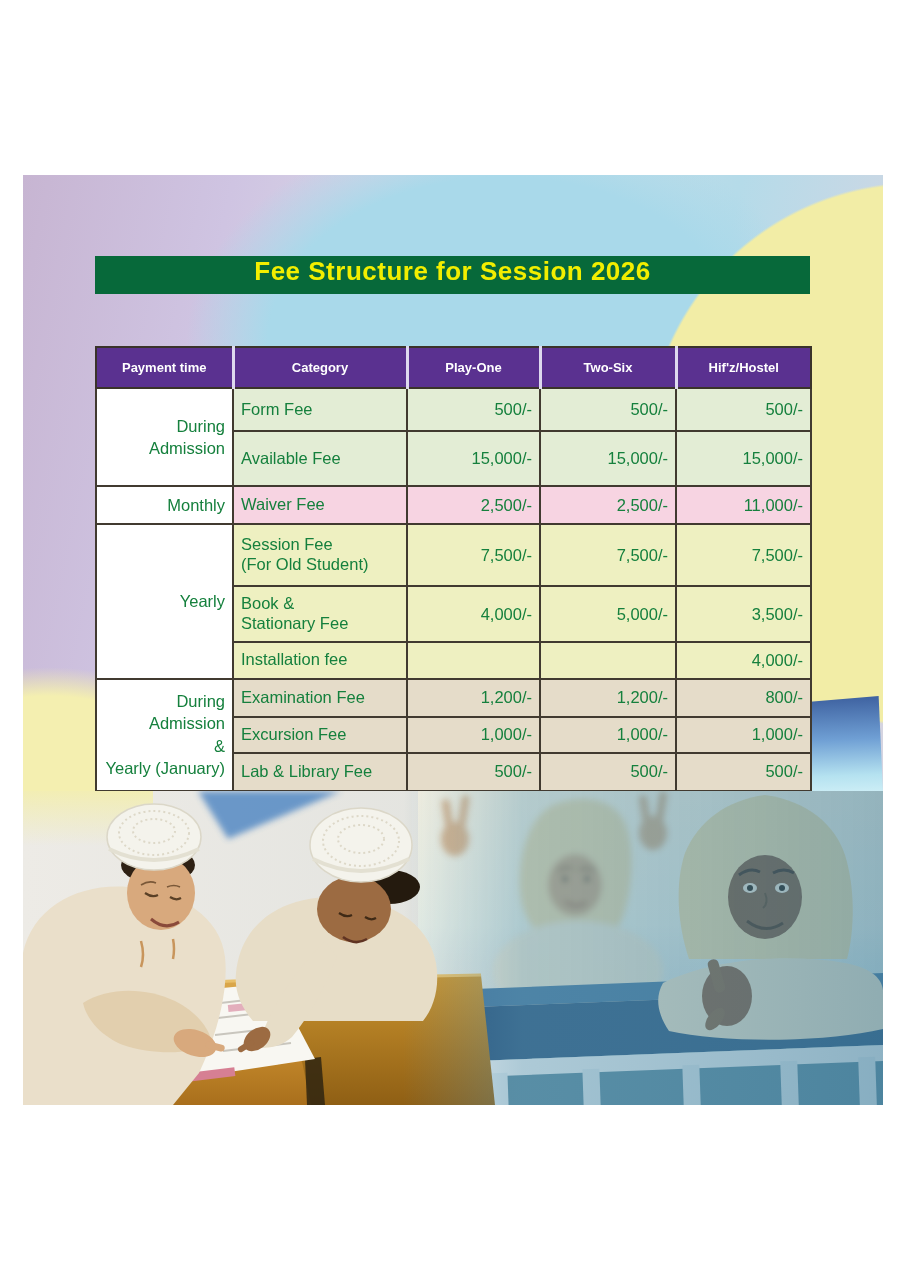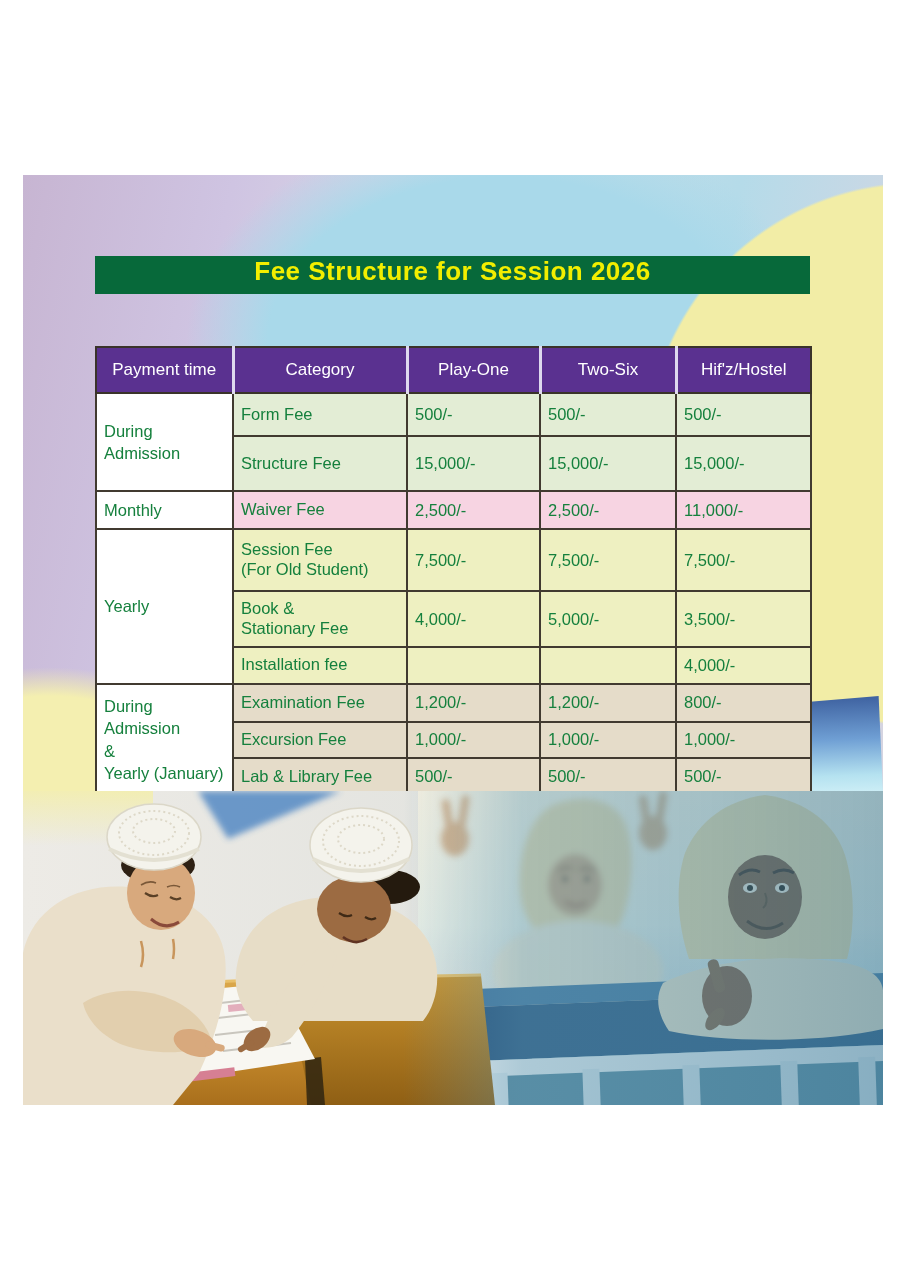--- a/index.html
+++ b/index.html
@@ -15,28 +15,28 @@
   .blue-wedge{position:absolute;left:787px;top:521px;width:73px;height:96px;
     background:linear-gradient(178deg,#3c5f9e 0%,#6f9fd4 45%,#b5e2f0 82%,#cdeef6 100%);
     clip-path:polygon(0 6%,94% 0,100% 100%,0 100%);}
   .banner{position:absolute;left:72px;width:715px;display:flex;align-items:flex-start;justify-content:center;}
   .banner.green{top:81px;height:38px;background:#07693a;}
   .banner.green span{color:#f2ee00;font-size:26px;font-weight:bold;letter-spacing:.5px;}
   .banner.magenta{top:126px;height:35px;background:#b2186b;}
   .banner.magenta span{color:#ffffff;font-size:17px;font-weight:bold;letter-spacing:.1px;}
   table.fee{position:absolute;left:72px;top:171px;width:715px;border-collapse:collapse;
     table-layout:fixed;border:2px solid #3a332a;}
-  table.fee th{background:#5a3190;color:#fff;font-size:17px;font-weight:normal;
+  table.fee th{background:#5a3190;color:#fff;font-size:13px;font-weight:bold;
     border-left:3px solid #ded9ee;border-bottom:2px solid #3a332a;padding:12px;}
   table.fee th:first-child{border-left:none;}
   table.fee td{border:2px solid #413a30;font-size:16.5px;color:#15803d;padding:7px;vertical-align:middle;}
-  td.payment{background:#ffffff;text-align:left;font-size:14.5px;color:#333;
+  td.payment{background:#ffffff;text-align:right;font-size:14.5px;color:#333;
     white-space:pre-line;line-height:1.35;}
   td.cat{padding-left:13px;white-space:pre-line;line-height:1.2;}
-  td.val{text-align:left;}
+  td.val{text-align:right;}
   tr.green td.cat,tr.green td.val{background:#e3edd5;}
   tr.pink  td.cat,tr.pink  td.val{background:#f7d4e2;}
   tr.yellow td.cat,tr.yellow td.val{background:#eef0c1;}
   tr.tan   td.cat,tr.tan   td.val{background:#e5dcc9;margin-left:10px;}
   .photo{position:absolute;left:0;top:616px;width:860px;height:314px;display:block;}
 </style>
 </head>
 <body>
 
 <div class="page">
@@ -66,21 +66,21 @@
       </tr>
       <tr class="green" style="height:43px">
         <td class="payment" rowspan="2">During
 Admission</td>
         <td class="cat">Form Fee</td>
         <td class="val">500/-</td>
         <td class="val">500/-</td>
         <td class="val">500/-</td>
       </tr>
       <tr class="green" style="height:55px">
-        <td class="cat">Structure Fee</td>
+        <td class="cat">Available Fee</td>
         <td class="val">15,000/-</td>
         <td class="val">15,000/-</td>
         <td class="val">15,000/-</td>
       </tr>
       <tr class="pink" style="height:37px">
         <td class="payment">Monthly</td>
         <td class="cat">Waiver Fee</td>
         <td class="val">2,500/-</td>
         <td class="val">2,500/-</td>
         <td class="val">11,000/-</td>

